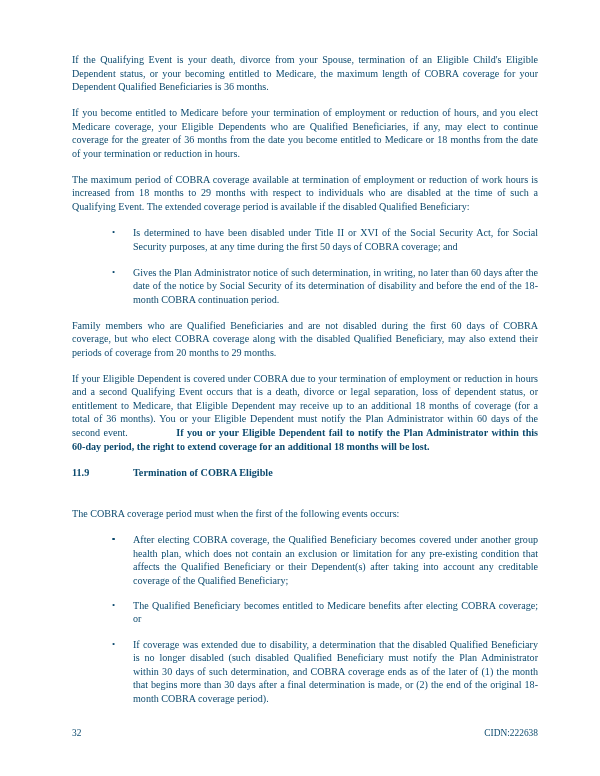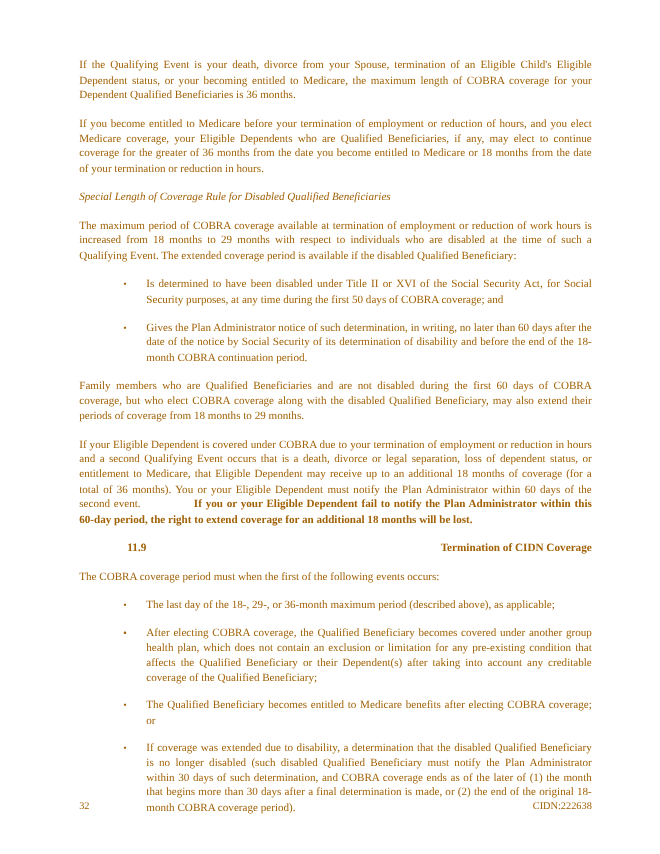--- a/index.html
+++ b/index.html
@@ -8,21 +8,21 @@
     background: #ffffff;
   }
   .page {
     position: relative;
     width: 600px;
     height: 776px;
     background: #ffffff;
     box-sizing: border-box;
     overflow: hidden;
     font-family: "Liberation Serif", "DejaVu Serif", serif;
-    color: #a16207;
+    color: #0c4a6e;
   }
   .content {
     position: absolute;
     left: 72px;
     top: 53px;
     width: 466px;
   }
   p.body-par {
     margin: 0 0 12.5px 0;
     font-size: 10.1px;
@@ -35,26 +35,25 @@
     margin-bottom: 0;
   }
   .sub-head {
     margin: 0 0 12.5px 0;
     font-size: 10.1px;
     line-height: 13.55px;
     font-style: italic;
     text-align: left;
   }
   .sec-head {
-    margin: 0 0 13px 0;
+    margin: 0 0 28px 0;
     font-size: 10.2px;
     line-height: 13.55px;
     font-weight: bold;
     display: flex;
-    text-align: right;
   }
   .sec-head .num {
     width: 61px;
     flex: 0 0 61px;
   }
   .sec-head .title {
     flex: 1 1 auto;
   }
   ul.bullets {
     list-style: none;
@@ -113,51 +112,49 @@
 <body>
 
 <div class="page">
 
   <div class="content">
 
     <p class="body-par">If the Qualifying Event is your death, divorce from your Spouse, termination of an Eligible Child's Eligible Dependent status, or your becoming entitled to Medicare, the maximum length of COBRA coverage for your Dependent Qualified Beneficiaries is 36 months.</p>
 
     <p class="body-par">If you become entitled to Medicare before your termination of employment or reduction of hours, and you elect Medicare coverage, your Eligible Dependents who are Qualified Beneficiaries, if any, may elect to continue coverage for the greater of 36 months from the date you become entitled to Medicare or 18 months from the date of your termination or reduction in hours.</p>
 
-    <div class="sub-head">Special Length of Coverage Rule for Disabled Qualified Beneficiaries</div>
 
     <p class="body-par">The maximum period of COBRA coverage available at termination of employment or reduction of work hours is increased from 18 months to 29 months with respect to individuals who are disabled at the time of such a Qualifying Event. The extended coverage period is available if the disabled Qualified Beneficiary:</p>
 
     <ul class="bullets">
       <li>
         <span class="bullet-mark">•</span>
         <span>Is determined to have been disabled under Title II or XVI of the Social Security Act, for Social Security purposes, at any time during the first 50 days of COBRA coverage; and</span>
       </li>
       <li>
         <span class="bullet-mark">•</span>
         <span>Gives the Plan Administrator notice of such determination, in writing, no later than 60 days after the date of the notice by Social Security of its determination of disability and before the end of the 18-month COBRA continuation period.</span>
       </li>
     </ul>
 
-    <p class="body-par">Family members who are Qualified Beneficiaries and are not disabled during the first 60 days of COBRA coverage, but who elect COBRA coverage along with the disabled Qualified Beneficiary, may also extend their periods of coverage from 18 months to 29 months.</p>
+    <p class="body-par">Family members who are Qualified Beneficiaries and are not disabled during the first 60 days of COBRA coverage, but who elect COBRA coverage along with the disabled Qualified Beneficiary, may also extend their periods of coverage from 20 months to 29 months.</p>
 
 
     <p class="body-par"><span>If your Eligible Dependent is covered under COBRA due to your termination of employment or reduction in hours and a second Qualifying Event occurs that is a death, divorce or legal separation, loss of dependent status, or entitlement to Medicare, that Eligible Dependent may receive up to an additional 18 months of coverage (for a total of 36 months). You or your Eligible Dependent must notify the Plan Administrator within 60 days of the second event. </span><strong class="bold-ital">If you or your Eligible Dependent fail to notify the Plan Administrator within this 60-day period, the right to extend coverage for an additional 18 months will be lost.</strong></p>
 
     <div class="sec-head">
       <span class="num">11.9</span>
-      <span class="title">Termination of CIDN Coverage</span>
+      <span class="title">Termination of COBRA Eligible</span>
     </div>
 
     <p class="body-par">The COBRA coverage period must when the first of the following events occurs:</p>
 
     <ul class="bullets tight">
       <li>
         <span class="bullet-mark">•</span>
-        <span>The last day of the 18-, 29-, or 36-month maximum period (described above), as applicable;</span>
       </li>
       <li>
         <span class="bullet-mark">•</span>
       </li>
       <li>
         <span class="bullet-mark">•</span>
         <span>After electing COBRA coverage, the Qualified Beneficiary becomes covered under another group health plan, which does not contain an exclusion or limitation for any pre-existing condition that affects the Qualified Beneficiary or their Dependent(s) after taking into account any creditable coverage of the Qualified Beneficiary;</span>
       </li>
       <li>
         <span class="bullet-mark">•</span>

